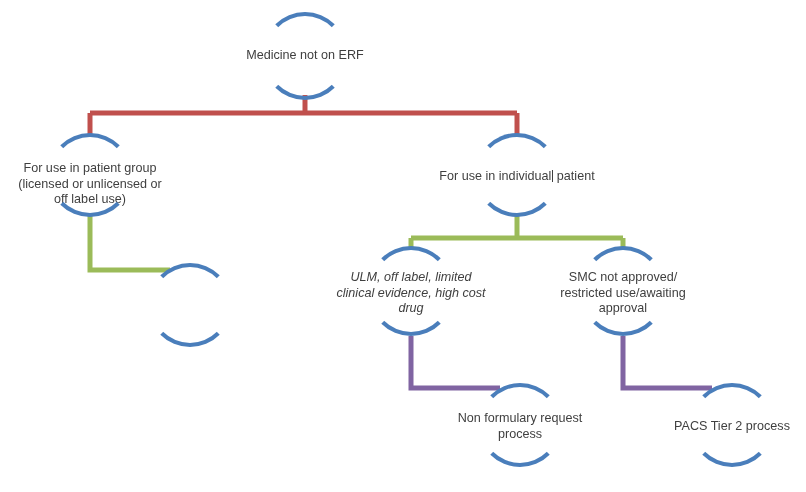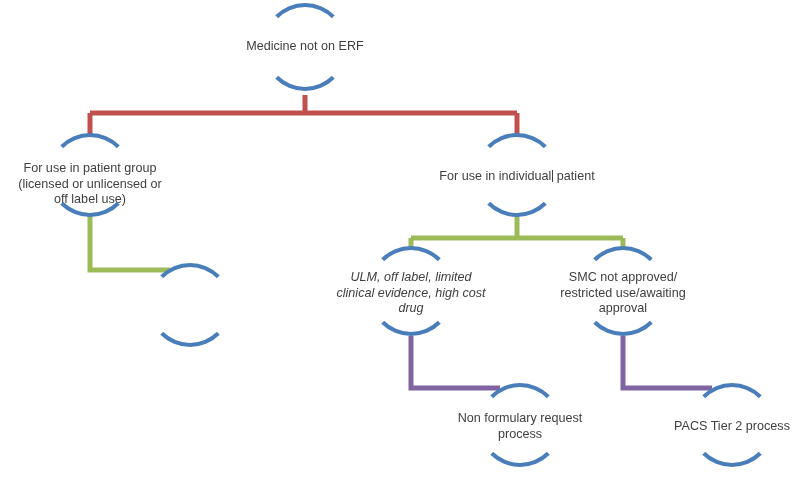--- a/index.html
+++ b/index.html
@@ -105,21 +105,21 @@
       <path d="M411,238 L411,248" stroke="#9bbb59" stroke-width="5" fill="none"></path>
       <path d="M623,238 L623,248" stroke="#9bbb59" stroke-width="5" fill="none"></path>
     </g>
 
     <g>
       <path d="M411,336 L411,388 L500,388" stroke="#8064a2" stroke-width="5" fill="none"></path>
       <path d="M623,336 L623,388 L712,388" stroke="#8064a2" stroke-width="5" fill="none"></path>
     </g>
   </svg>
 
-  <div class="node n1" style="left:215px; top:3px; width:180px; height:88px;">
+  <div class="node n1" style="left:215px; top:12px; width:180px; height:88px;">
     <div class="arc arc-top"></div>
     <div class="label">Medicine not on ERF</div>
     <div class="arc arc-bottom"></div>
   </div>
 
   <div class="node n2" style="left:0px; top:133px; width:180px; height:84px;">
     <div class="arc arc-top"></div>
     <div class="label">For use in patient group
 (licensed or unlicensed or
 off label use)</div>

